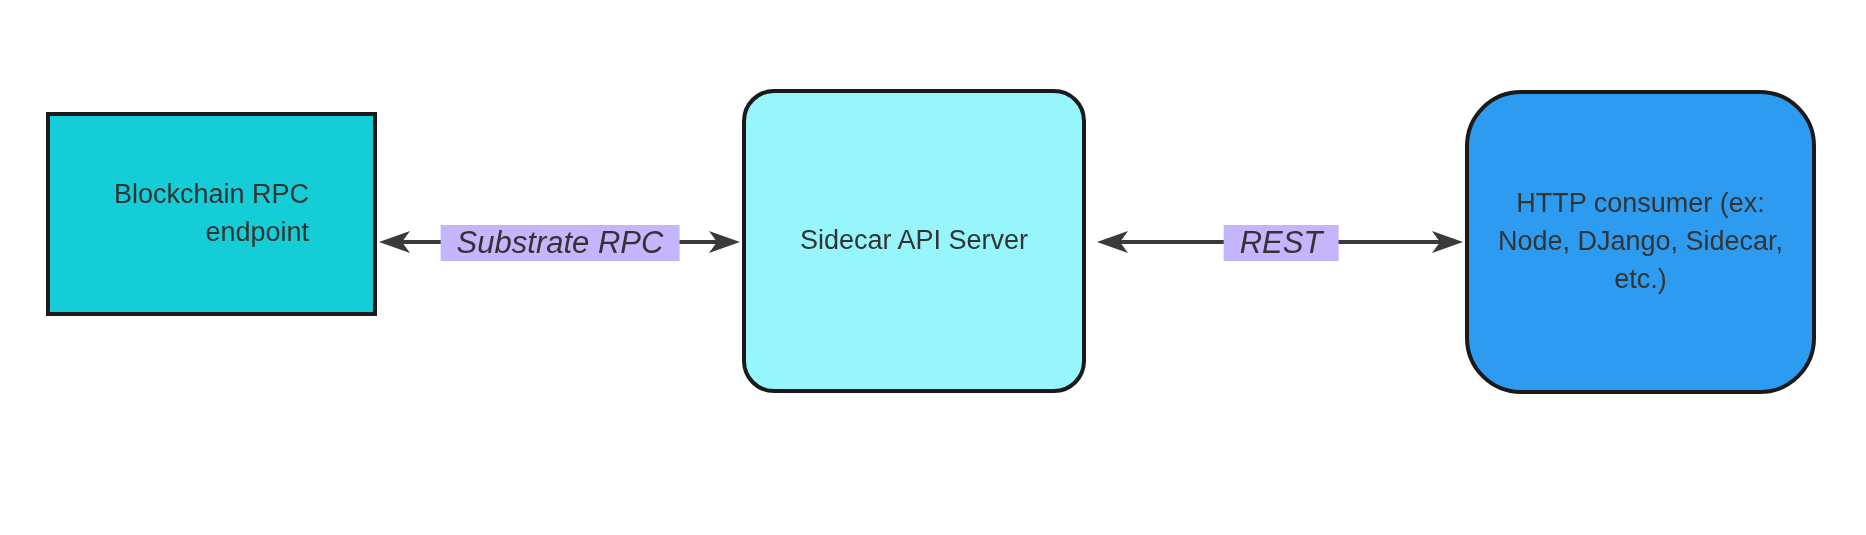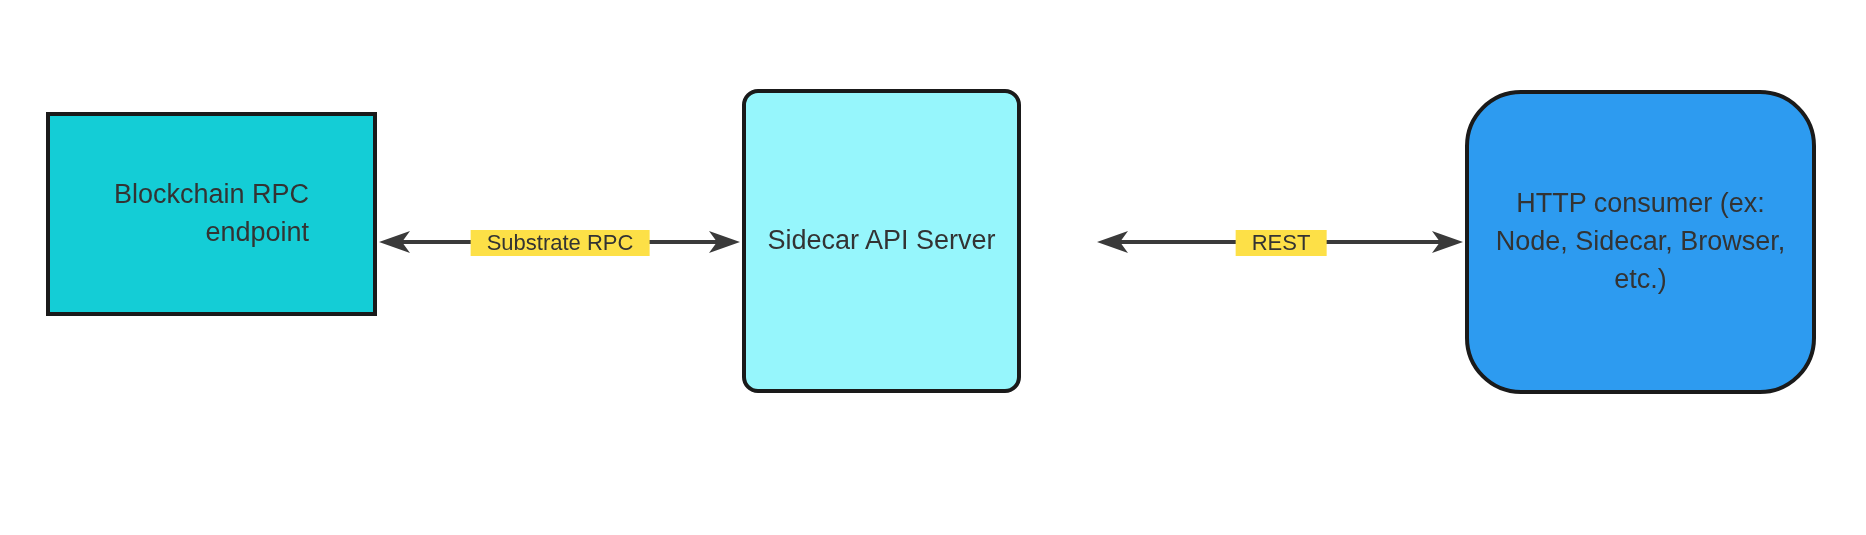--- a/index.html
+++ b/index.html
@@ -37,45 +37,46 @@
   }
   .node-blockchain {
     left: 46px; top: 112px;
     width: 331px; height: 204px;
     background: #14CDD6;
     border-radius: 0;
     text-align: right;
   }
   .node-sidecar {
     left: 742px; top: 89px;
-    width: 279px; height: 304px;
+    width: 344px; height: 304px;
     background: #96F6FC;
-    border-radius: 16px;
+    border-radius: 32px;
   }
   .node-consumer {
     left: 1465px; top: 90px;
     width: 351px; height: 304px;
     background: #2D9BF0;
     border-radius: 56px;
   }
   .edge-svg {
     position: absolute;
     top: 228px;
     height: 28px;
   }
   .edge-svg.edge-1 { left: 377px; width: 365px; }
   .edge-svg.edge-2 { left: 1095px; width: 370px; }
   .edge-label {
     position: absolute;
     transform: translate(-50%, -50%);
-    background: #fde047;
+    background: #c4b5fd;
     padding: 0 16px;
-    font-size: 22px;
+    font-size: 31px;
     color: #333333;
     white-space: nowrap;
+    font-style: italic;
   }
   .edge-label.label-1 { left: 560px; top: 243px; }
   .edge-label.label-2 { left: 1281px; top: 243px; text-align: center; }
   .arrow-line { stroke: #3a3a3a; stroke-width: 4; }
   .arrow-head { fill: #3a3a3a; }
 </style>
 </head>
 <body>
 
 <div class="canvas">
@@ -98,17 +99,17 @@
 
   <svg class="edge-svg edge-2" viewBox="0 0 370 28">
     <line class="arrow-line" x1="22" y1="14" x2="348" y2="14"></line>
     <polygon class="arrow-head" points="2,14 33,3 25,14 33,25"></polygon>
     <polygon class="arrow-head" points="368,14 337,3 345,14 337,25"></polygon>
   </svg>
   <div class="edge-label label-2">REST</div>
 
   <div class="node node-consumer">
     <span class="node-label">HTTP consumer (ex:
-Node, Sidecar, Browser,
+Node, DJango, Sidecar,
 etc.)</span>
   </div>
 
 </div>
 
 </body></html>

